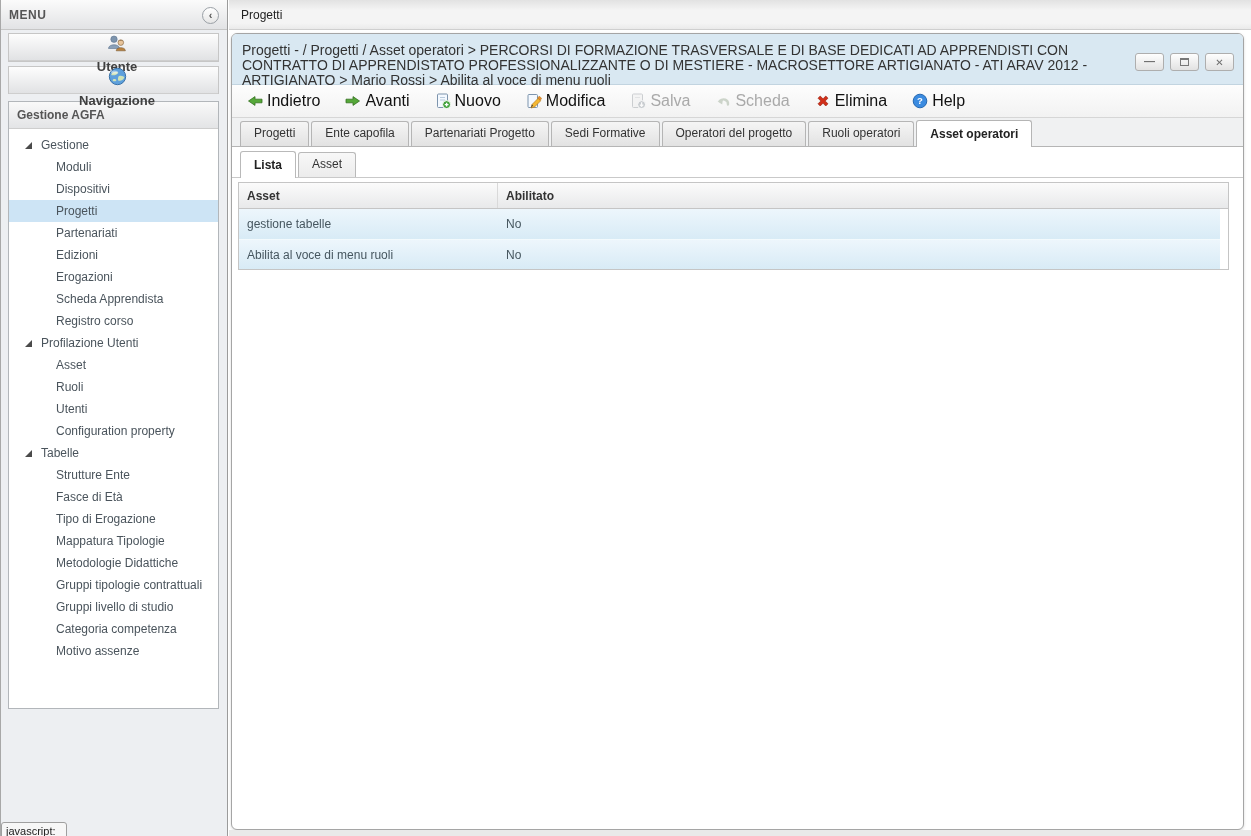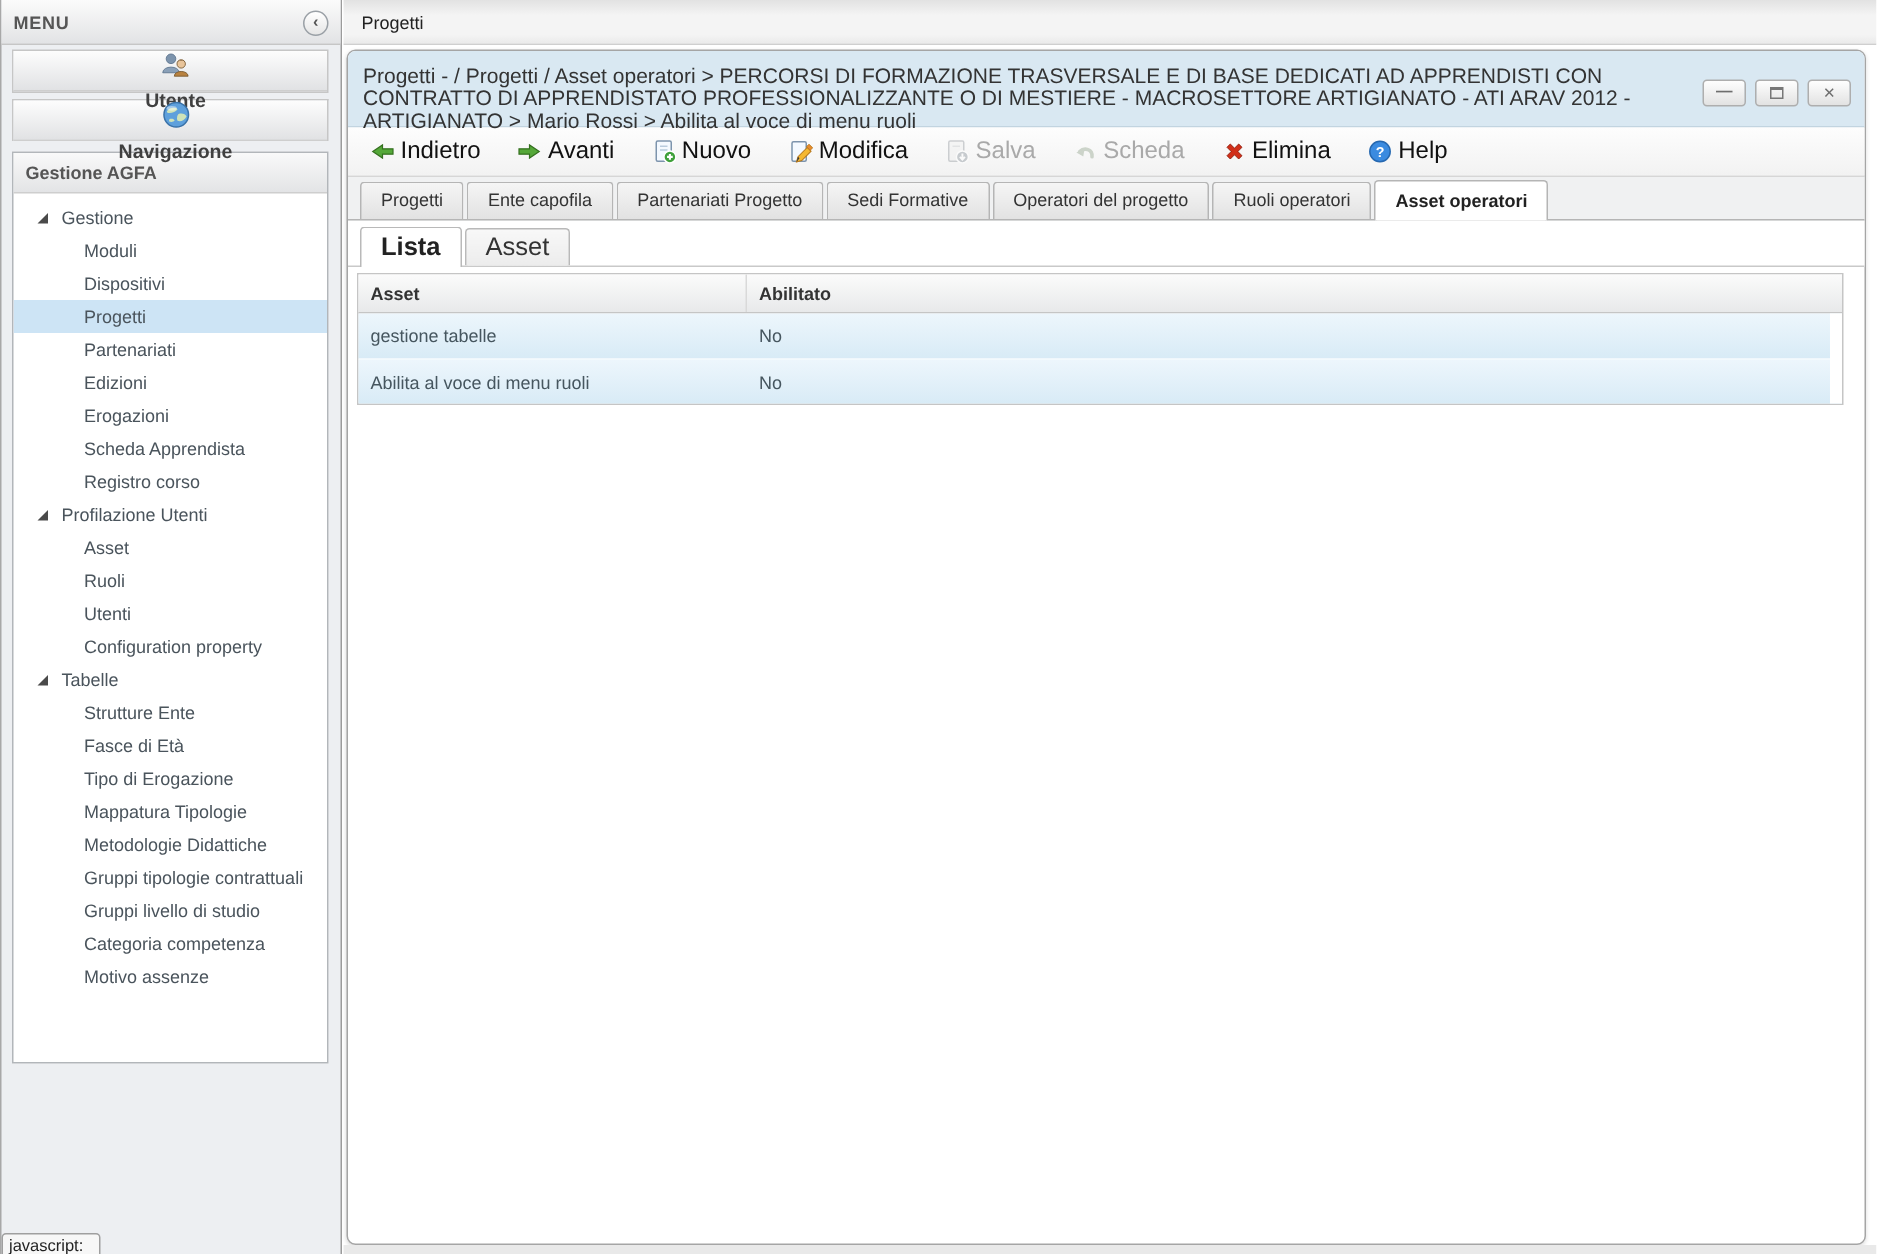--- a/index.html
+++ b/index.html
@@ -121,21 +121,21 @@
     margin-bottom:-1px; z-index:2;
   }
   .subtabstrip {
     height:31px; background:#fff; border-bottom:1px solid #c9c9c9;
     display:flex; align-items:flex-end; padding-left:8px;
   }
   .subtab {
     height:25px; line-height:23px; padding:0 13px; margin-right:2px;
     background:linear-gradient(180deg,#f8f8f8,#ececec);
     border:1px solid #b9b9b9; border-bottom:none; border-radius:3px 3px 0 0;
-    font-size:17px; color:#333; cursor:pointer;
+    font-size:12px; color:#333; cursor:pointer;
   }
   .subtab.active { background:#fff; font-weight:bold; color:#222; height:27px; line-height:26px; margin-bottom:-1px; z-index:2; position:relative; }
 
   .grid { margin:4px 14px 0 6px; border:1px solid #c5c5c5; background:#fff; }
   .grid-hdr {
     display:flex; height:26px; background:linear-gradient(180deg,#fbfbfb,#e8e9ea);
     border-bottom:1px solid #c5c5c5;
   }
   .grid-hcell {
     display:flex; align-items:center; padding-left:8px;

